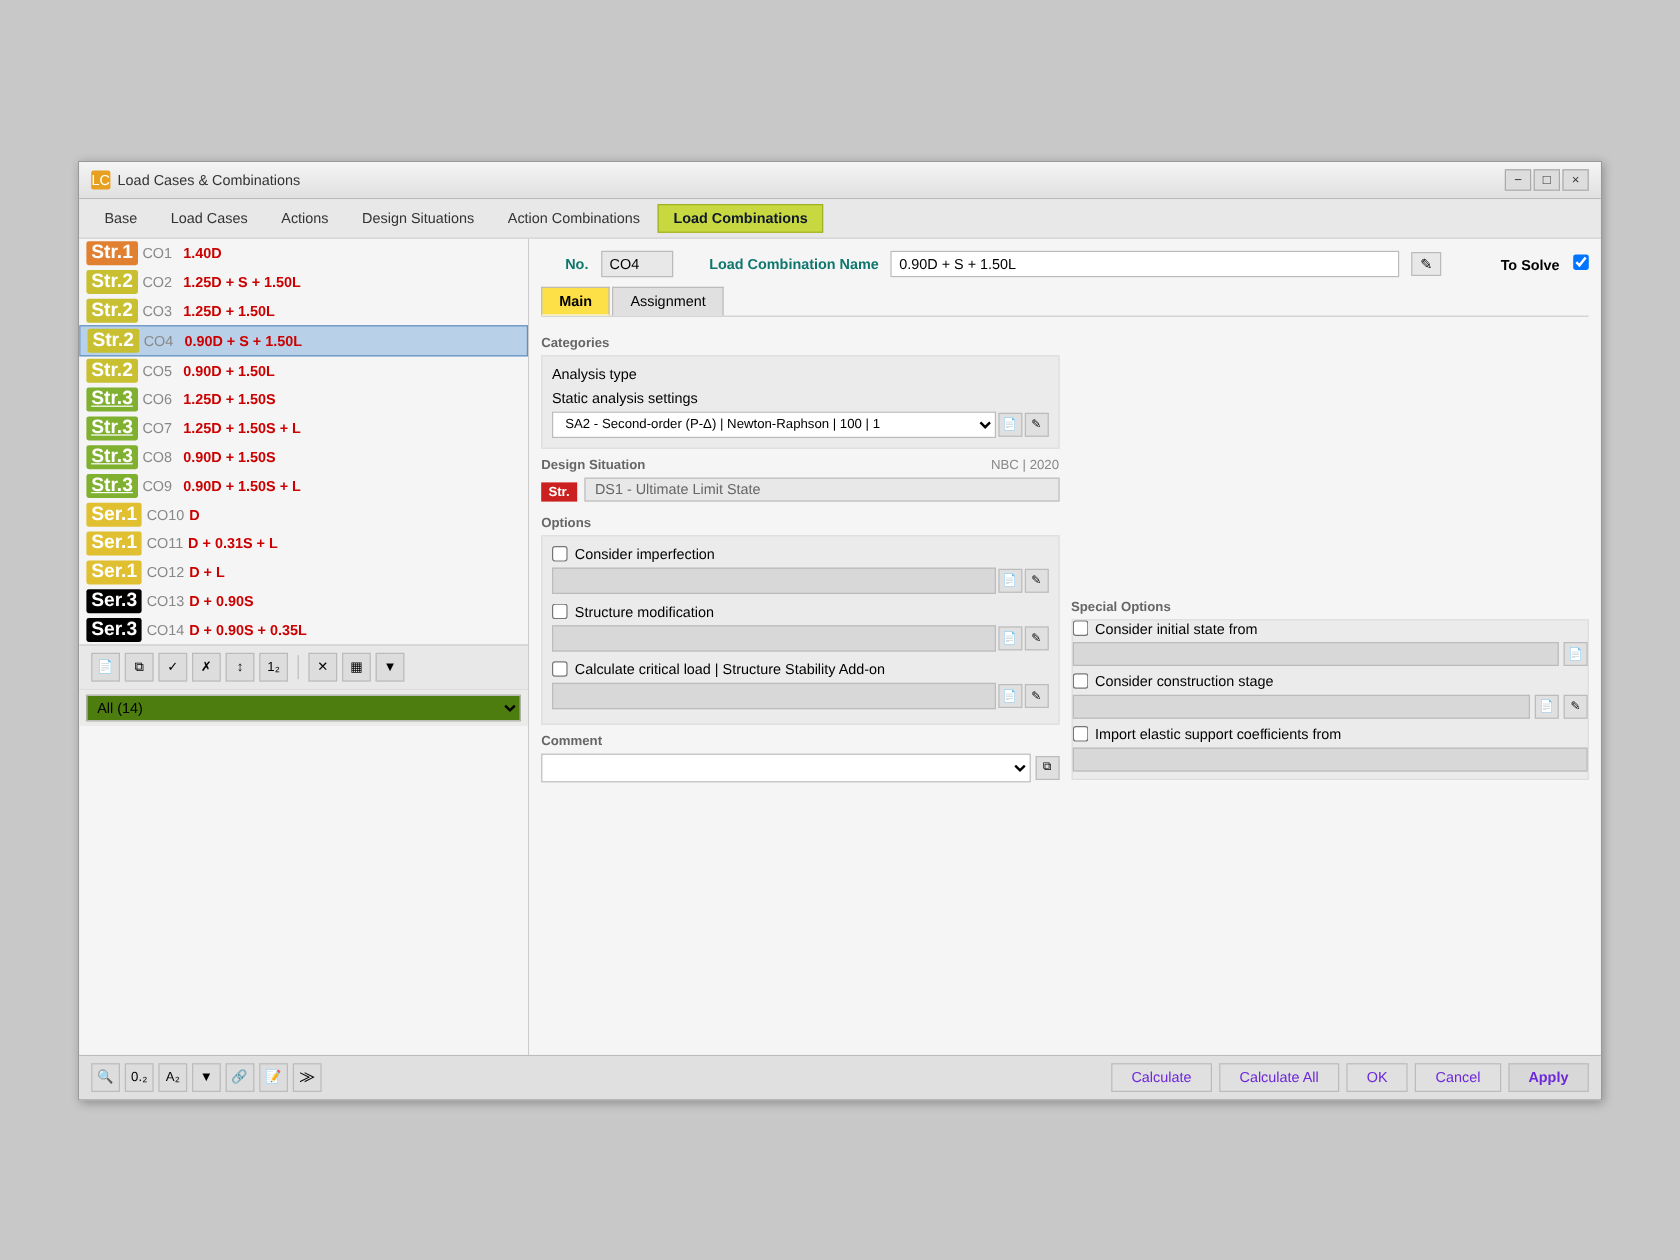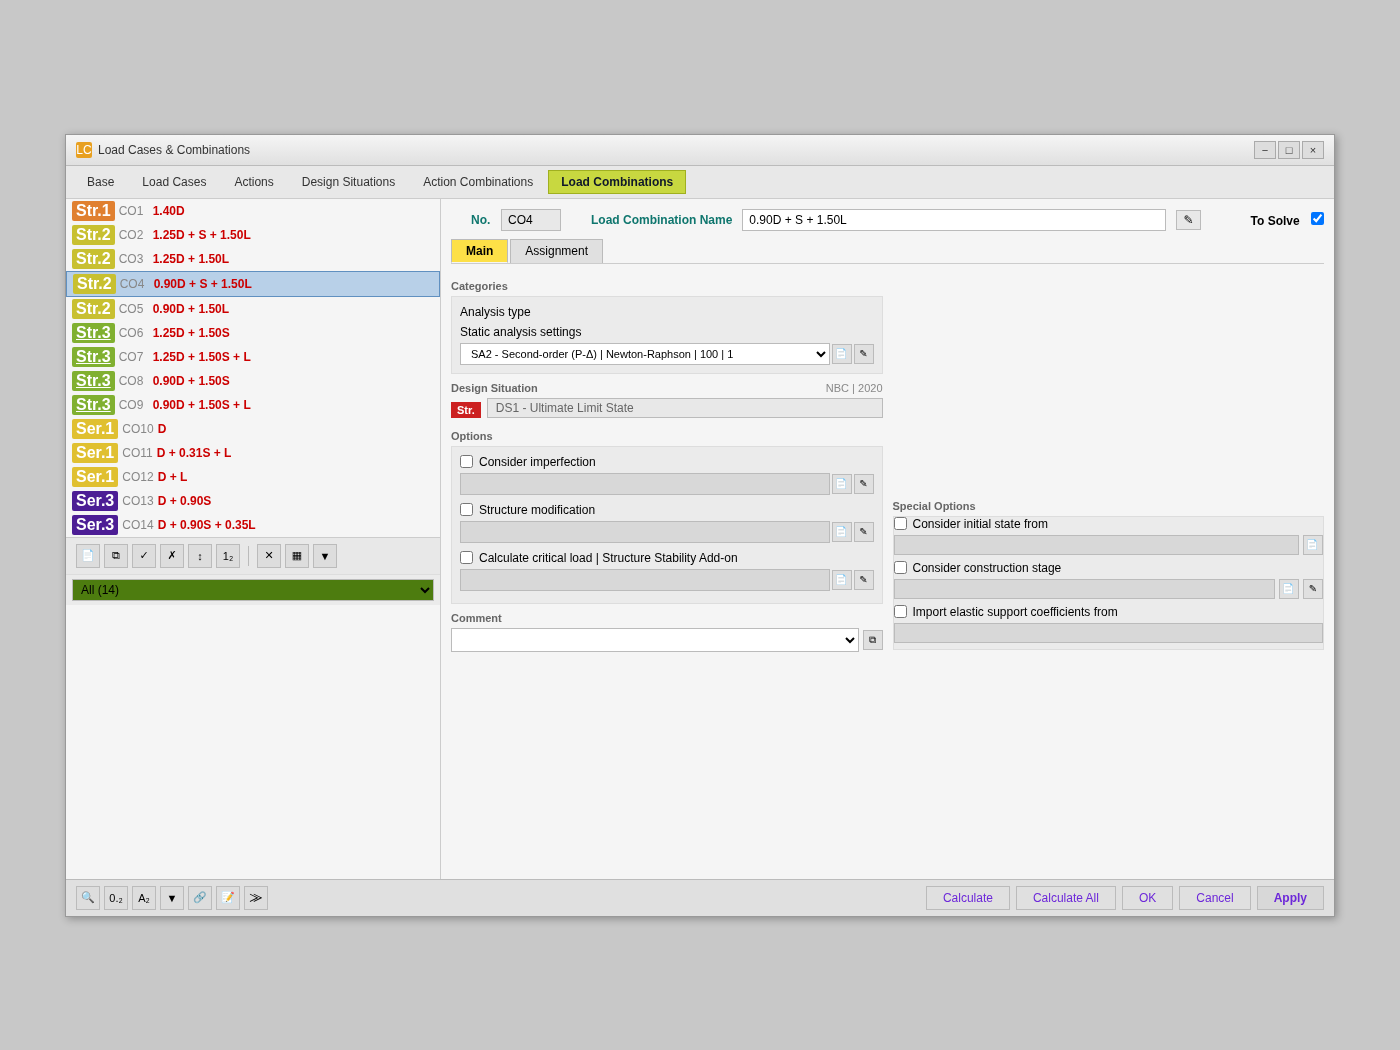--- a/index.html
+++ b/index.html
@@ -17,21 +17,21 @@
     .content { display: flex; height: 680px; }
     .left-panel { width: 375px; background: #f5f5f5; border-right: 1px solid #ccc; overflow-y: auto; }
     .left-panel-header { padding: 6px 10px; font-weight: bold; color: #333; background: #ebebeb; border-bottom: 1px solid #ddd; }
     .list-item { display: flex; align-items: center; padding: 2px 6px; cursor: pointer; gap: 4px; }
     .list-item.selected { background: #b8d0e8; border: 1px solid #6090c0; }
     .tag { padding: 1px 4px; font-size: 16px; font-weight: bold; color: white; border-radius: 2px; min-width: 32px; text-align: center; }
     .tag-str1 { background: #e08030; }
     .tag-str2 { background: #c8c030; }
     .tag-str3 { background: #80b030; text-decoration: underline; }
     .tag-ser1 { background: #e0c030; }
-    .tag-ser3 { background: #4c1d95; }
+    .tag-ser3 { background: #000000; }
     .item-id { color: #888; min-width: 30px; }
     .item-formula { color: #cc0000; font-weight: bold; }
     .right-panel { flex: 1; background: #f5f5f5; padding: 10px; overflow-y: auto; }
     .form-row { display: flex; align-items: center; gap: 10px; margin-bottom: 8px; }
     .label-field { color: #0f766e; min-width: 40px; font-weight: bold; padding-left: 20px; }
     .input-field { background: #e8e8e8; border: 1px solid #bbb; padding: 3px 6px; min-width: 60px; }
     .text-field { flex: 1; background: #ffffff; border: 1px solid #bbb; padding: 3px 6px; }
     .edit-btn { padding: 2px 6px; background: #e8e8e8; border: 1px solid #bbb; cursor: pointer; }
     .tabs-row { display: flex; gap: 0; margin-bottom: 8px; border-bottom: 1px solid #ccc; }
     .inner-tab { padding: 4px 14px; background: #e0e0e0; border: 1px solid #bbb; border-bottom: none; cursor: pointer; margin-right: 2px; }

